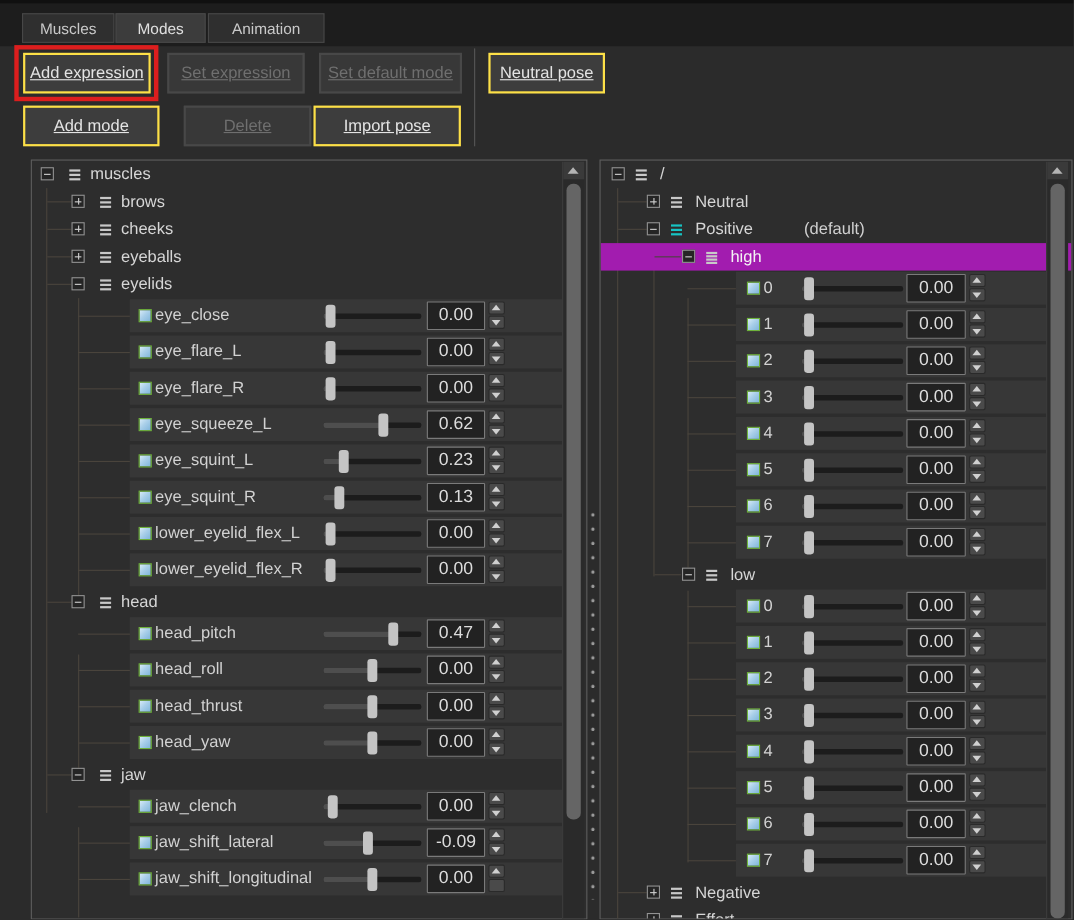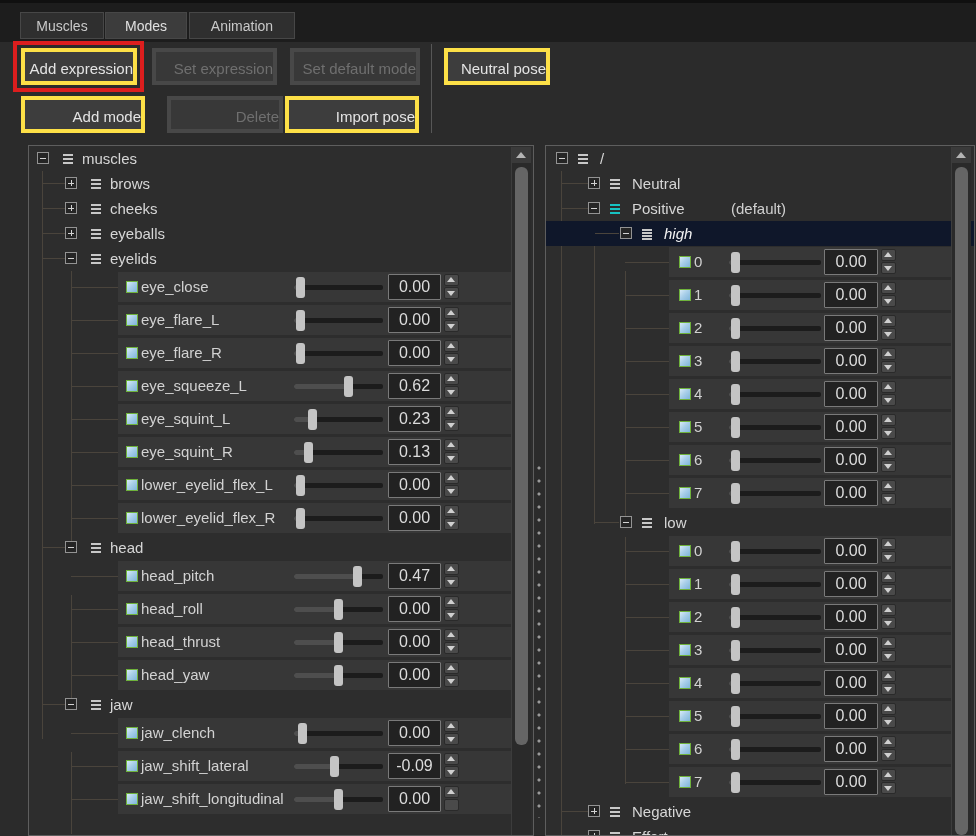--- a/index.html
+++ b/index.html
@@ -6,37 +6,37 @@
   #app{position:relative;width:976px;height:836px;background:#2b2b2b;overflow:hidden;
        font-family:"Liberation Sans","DejaVu Sans",sans-serif;color:#d6d6d6;}
 
   
   .topbar{position:absolute;left:0;top:0;width:976px;height:39px;background:#1d1d1d;border-top:3px solid #101010;}
   .tab{position:absolute;top:9px;height:27px;background:#2f2f2f;border:1px solid #474747;
        color:#c9c9c9;font-size:14px;text-align:center;line-height:26px;box-sizing:border-box;cursor:default;}
   .tab.active{background:#3c3c3c;color:#e0e0e0;}
 
   
-  .btn{position:absolute;height:37px;background:#3d3d3d;border:4px solid #fde047;box-sizing:border-box;
-       color:#e4e4e4;font-size:15px;text-align:right;line-height:34px;cursor:default;}
+  .btn{position:absolute;height:37px;background:#3d3d3d;border:2px solid #fde047;box-sizing:border-box;
+       color:#e4e4e4;font-size:15px;text-align:center;line-height:34px;cursor:default;text-decoration:underline;}
   .btn.disabled{background:#383838;border-color:#484848;color:#6f6f6f;}
   .vsep{position:absolute;left:431px;top:44px;width:1px;height:89px;background:#575757;}
   .annot{position:absolute;left:13px;top:41px;width:131px;height:51px;box-sizing:border-box;
          border:4px solid #dc1e1e;z-index:6;pointer-events:none;}
 
   
   .panel{position:absolute;top:145px;height:691px;background:#2d2d2d;border:1px solid #5e5e5e;
          box-sizing:border-box;overflow:hidden;}
   .panel.pl{left:28px;width:506px;}
   .panel.pr{left:545px;width:430px;}
 
   .row{position:relative;width:100%;}
   .grow{height:25px;}
   .srow{height:33px;}
-  .grow.selected{background:#0f172a;font-style:italic;}
+  .grow.selected{background:#a21caf;}
   .grow.selected .glabel{color:#f4f4f4;}
 
   
   .vg{position:absolute;width:1px;background:#4a443c;z-index:0;}
   .grow.g1::before,.grow.g2::before,.srow .stub{content:'';position:absolute;height:1px;background:#4a443c;}
   .grow.g1::before,.grow.g2::before{content:'';top:12px;}
   .pl .grow.g1::before{left:14px;width:22px;}
   .pr .grow.g1::before{left:16px;width:27px;}
   .pr .grow.g2::before{left:49px;width:24px;}
   .srow .stub{top:16px;}

